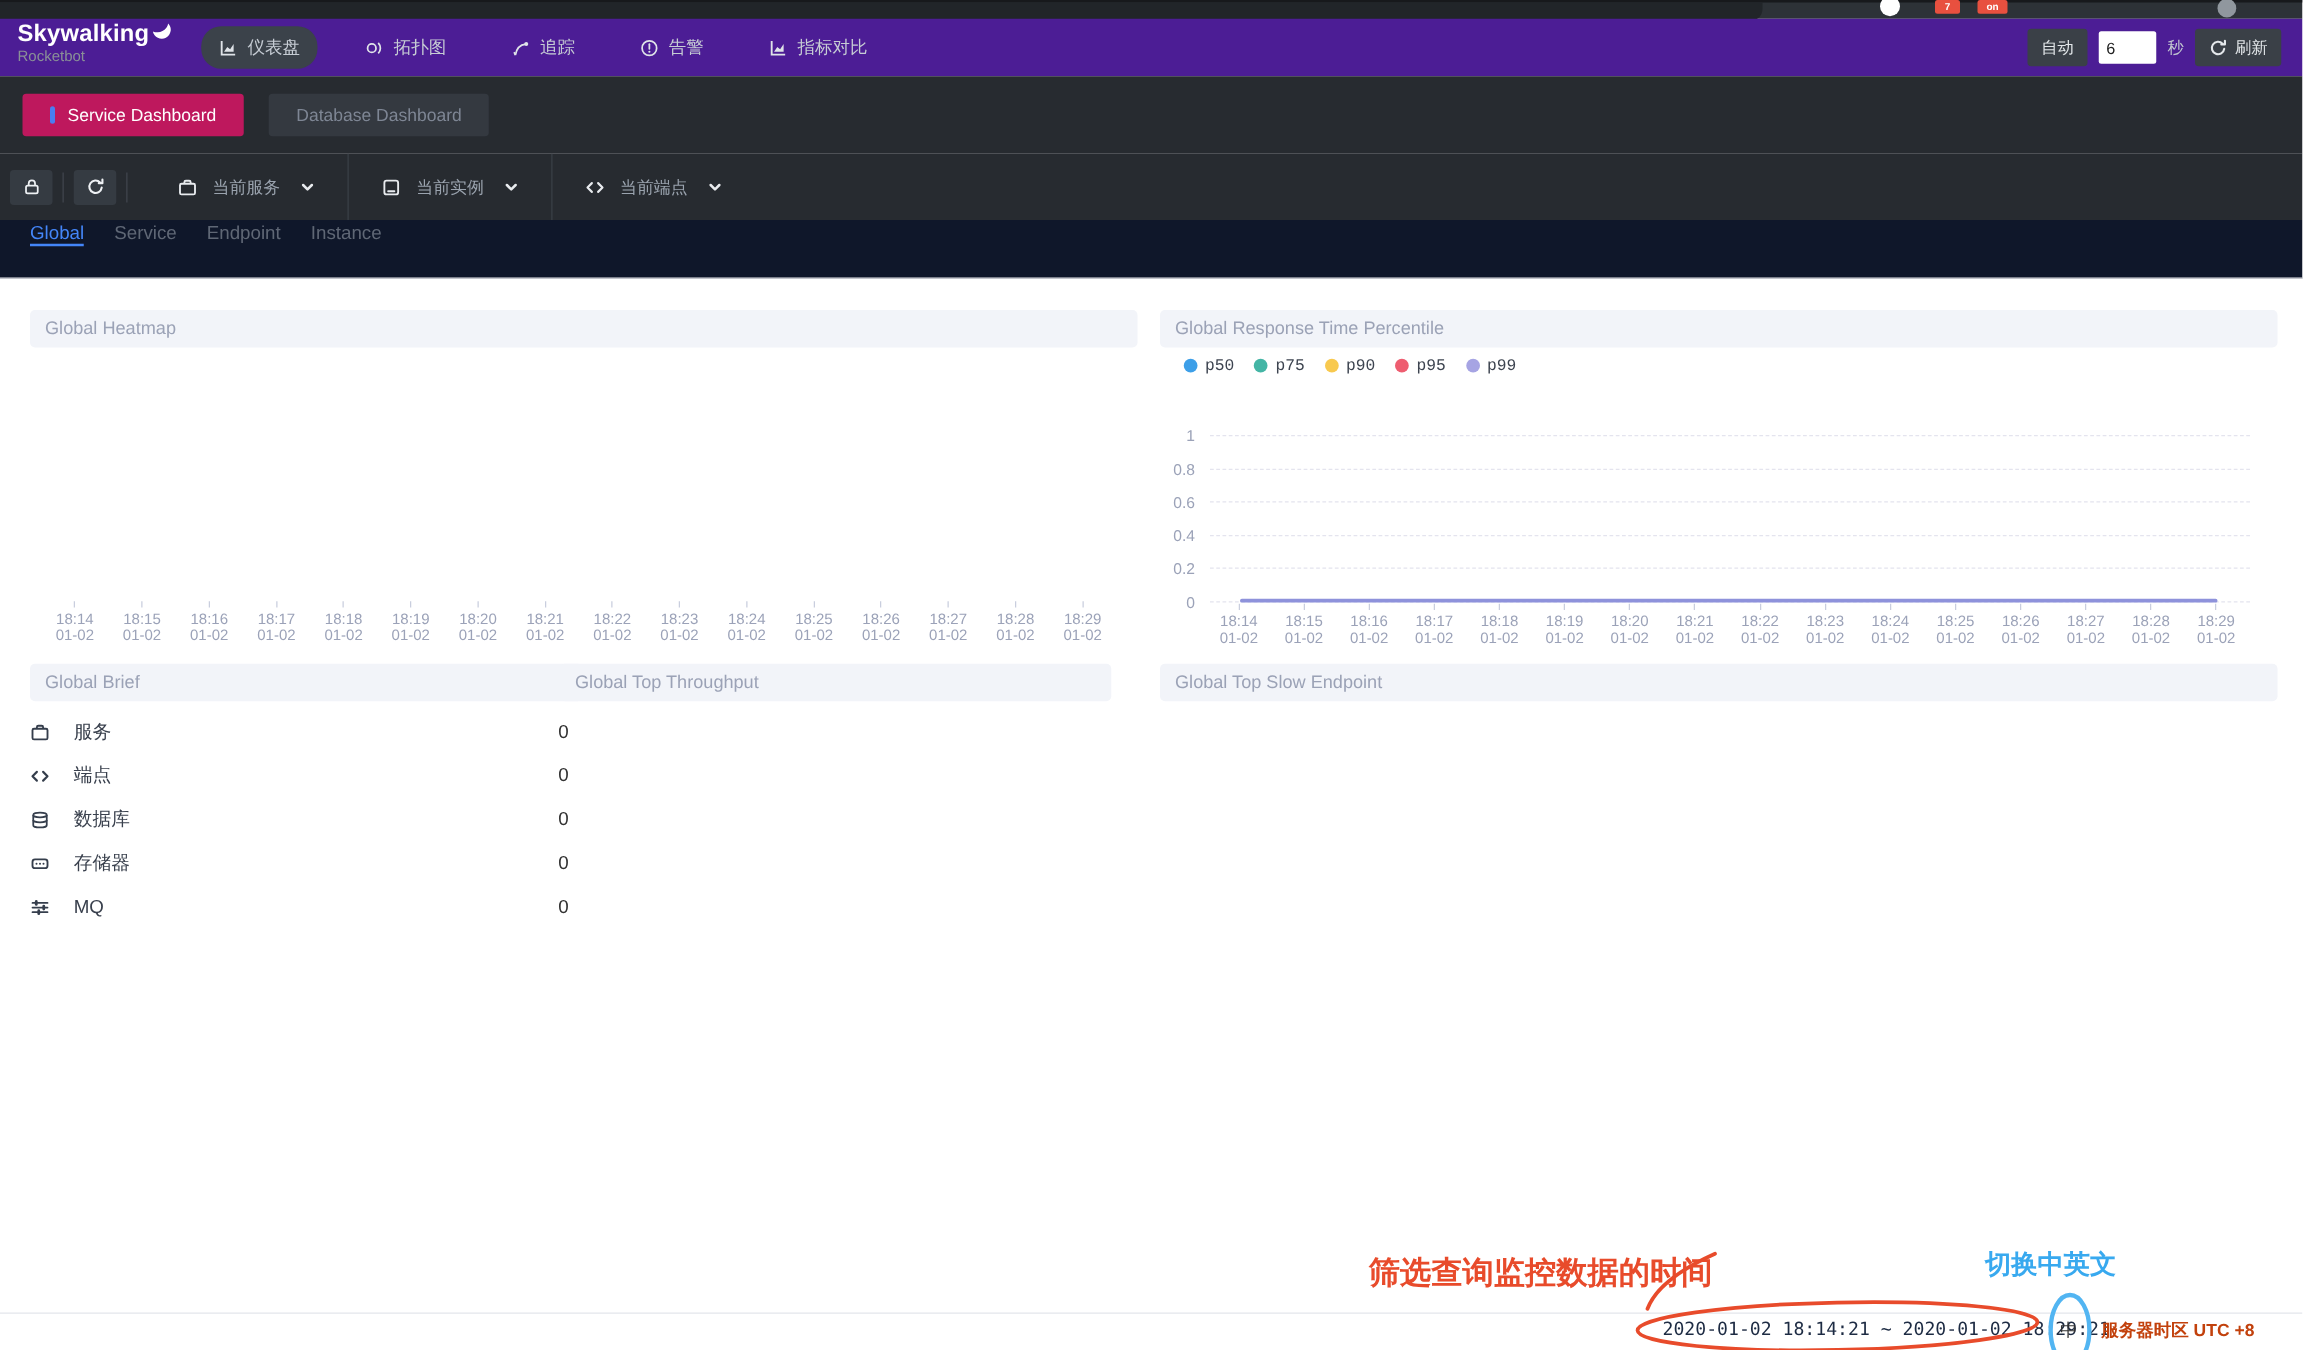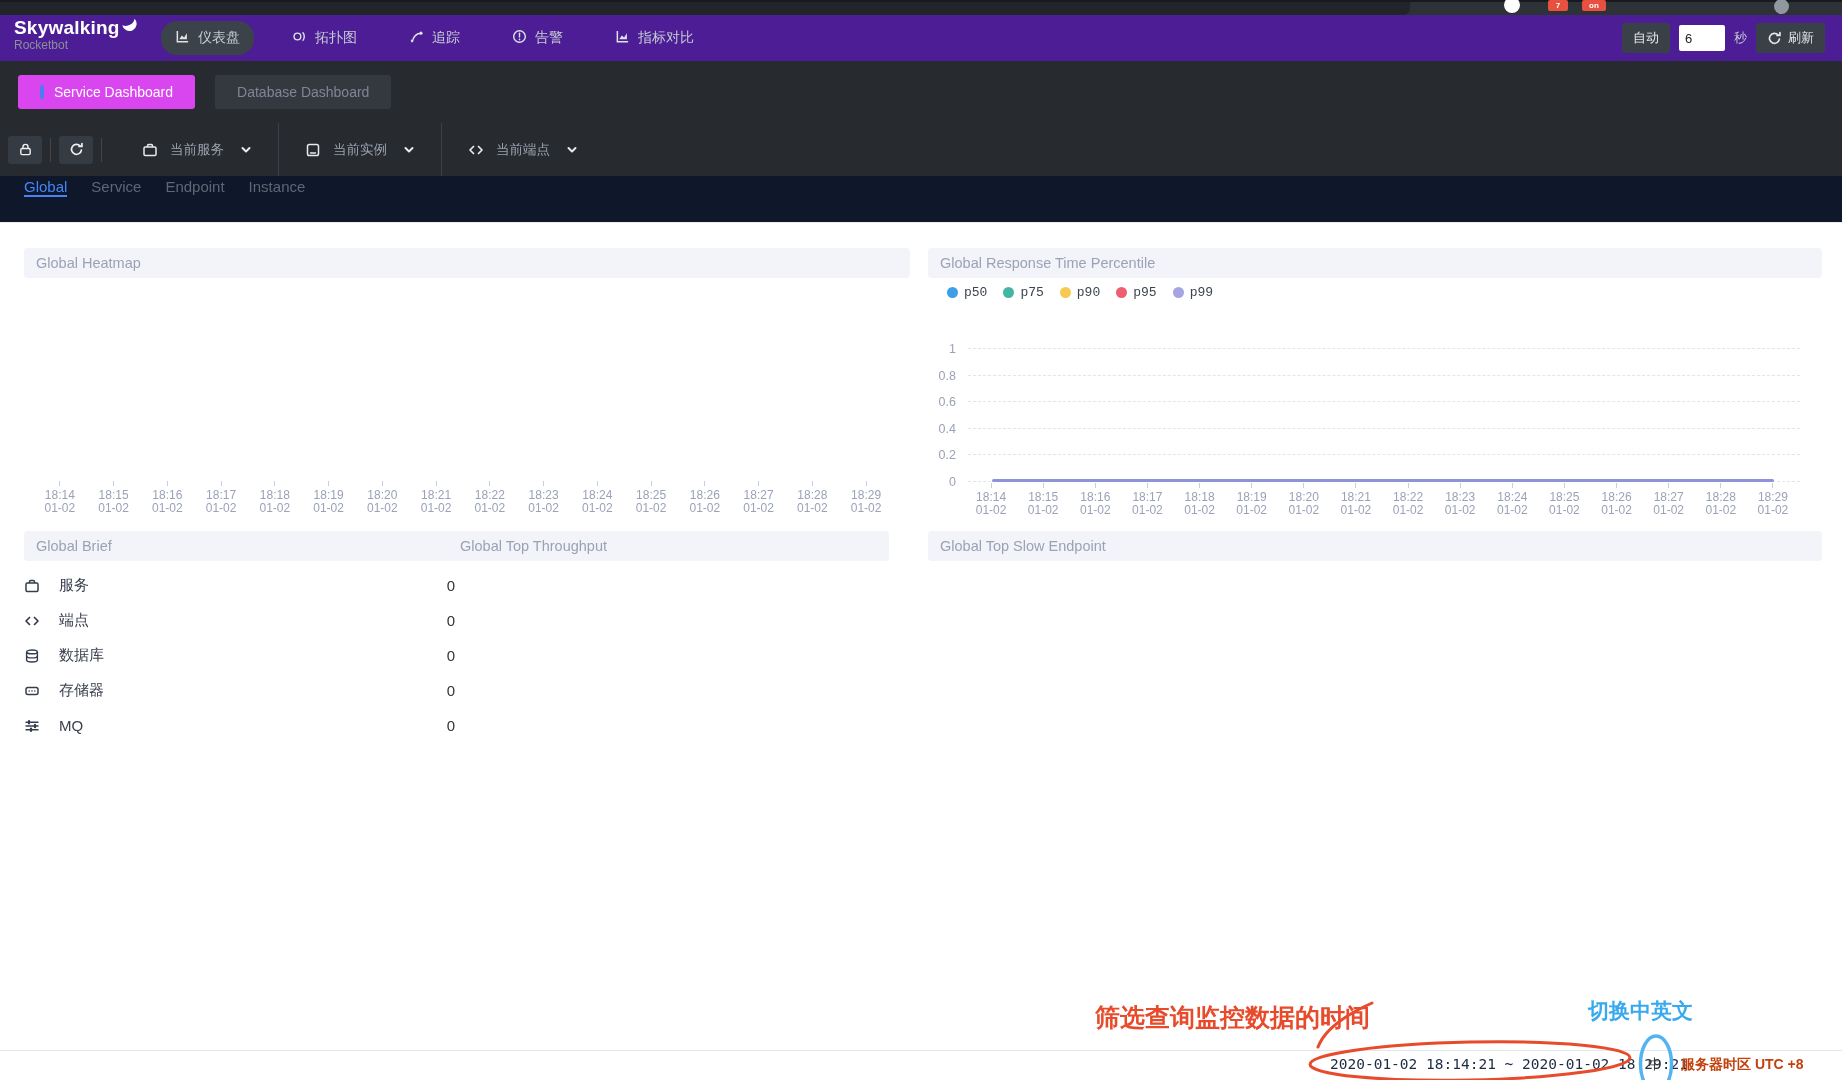--- a/index.html
+++ b/index.html
@@ -21,32 +21,32 @@
   .strip-gear { position:absolute; left:1774px; top:-3px; width:15px; height:15px; border-radius:50%; background:#90979e; }
 
   
   .navbar { position:absolute; left:0; top:15px; width:1842px; height:46px; background:#4c1d95; }
   .logo { position:absolute; left:14px; top:2px; color:#fff; cursor:default; }
   .logo-line { display:flex; align-items:flex-start; }
   .logo-title { font-size:19px; font-weight:bold; letter-spacing:0.2px; }
   .logo-crescent { margin-left:1px; margin-top:-1px; }
   .logo-sub { font-size:12px; color:#8a9097; margin-top:-1px; }
   .nav-menu { position:absolute; left:161px; top:0; height:46px; display:flex; align-items:center; }
-  .nav-item { display:flex; align-items:flex-start; gap:8px; color:#c6ccd4; font-size:14px; padding:8px 14px; border-radius:16px; margin-right:24px; cursor:pointer; white-space:nowrap; }
+  .nav-item { display:flex; align-items:center; gap:8px; color:#c6ccd4; font-size:14px; padding:8px 14px; border-radius:16px; margin-right:24px; cursor:pointer; white-space:nowrap; }
   .nav-item.active { background:#3b424a; }
   .nav-item .icon { display:flex; color:#dfe3e8; }
   .nav-right { position:absolute; right:17px; top:0; height:46px; display:flex; align-items:center; gap:9px; }
   .nav-btn { background:#3a4047; color:#e3e7ea; font-size:13px; padding:6px 11px; border-radius:3px; border:none; display:flex; align-items:center; gap:6px; cursor:pointer; font-family:inherit; }
   .interval-input { width:46px; height:26px; border:none; border-radius:2px; font-size:13px; padding:0 6px; font-family:inherit; color:#222; background:#fff; }
   .unit { color:#c3c9d1; font-size:13px; }
 
   
   .dashbar { position:absolute; left:0; top:61px; width:1842px; height:62px; background:#272b30; display:flex; align-items:center; padding-left:18px; gap:20px; }
   .dash-tab { height:34px; display:flex; align-items:center; justify-content:center; padding:0 22px; border-radius:3px; background:#343940; color:#7e8694; font-size:14px; cursor:pointer; white-space:nowrap; }
-  .dash-tab.active { background:#d946ef; color:#fff; }
+  .dash-tab.active { background:#be185d; color:#fff; }
   .dash-tab .pill { display:none; width:4px; height:14px; border-radius:2px; background:#4a7df2; margin-right:10px; }
   .dash-tab.active .pill { display:block; }
 
   
   .toolbar { position:absolute; left:0; top:123px; width:1842px; height:53px; background:#272b30; display:flex; align-items:center; padding-left:8px; }
   .tool-btn { width:34px; height:28px; border-radius:3px; background:#353b42; border:none; display:flex; align-items:center; justify-content:center; color:#eef1f4; cursor:pointer; }
   .tool-sep { width:1px; height:24px; background:#41464d; margin:0 8px; }
   .selector { height:53px; display:flex; align-items:center; padding:0 26px; cursor:pointer; }
   .selector + .selector { border-left:1px solid #3a4046; }
   .selector .icon { color:#e8ebee; display:flex; }

